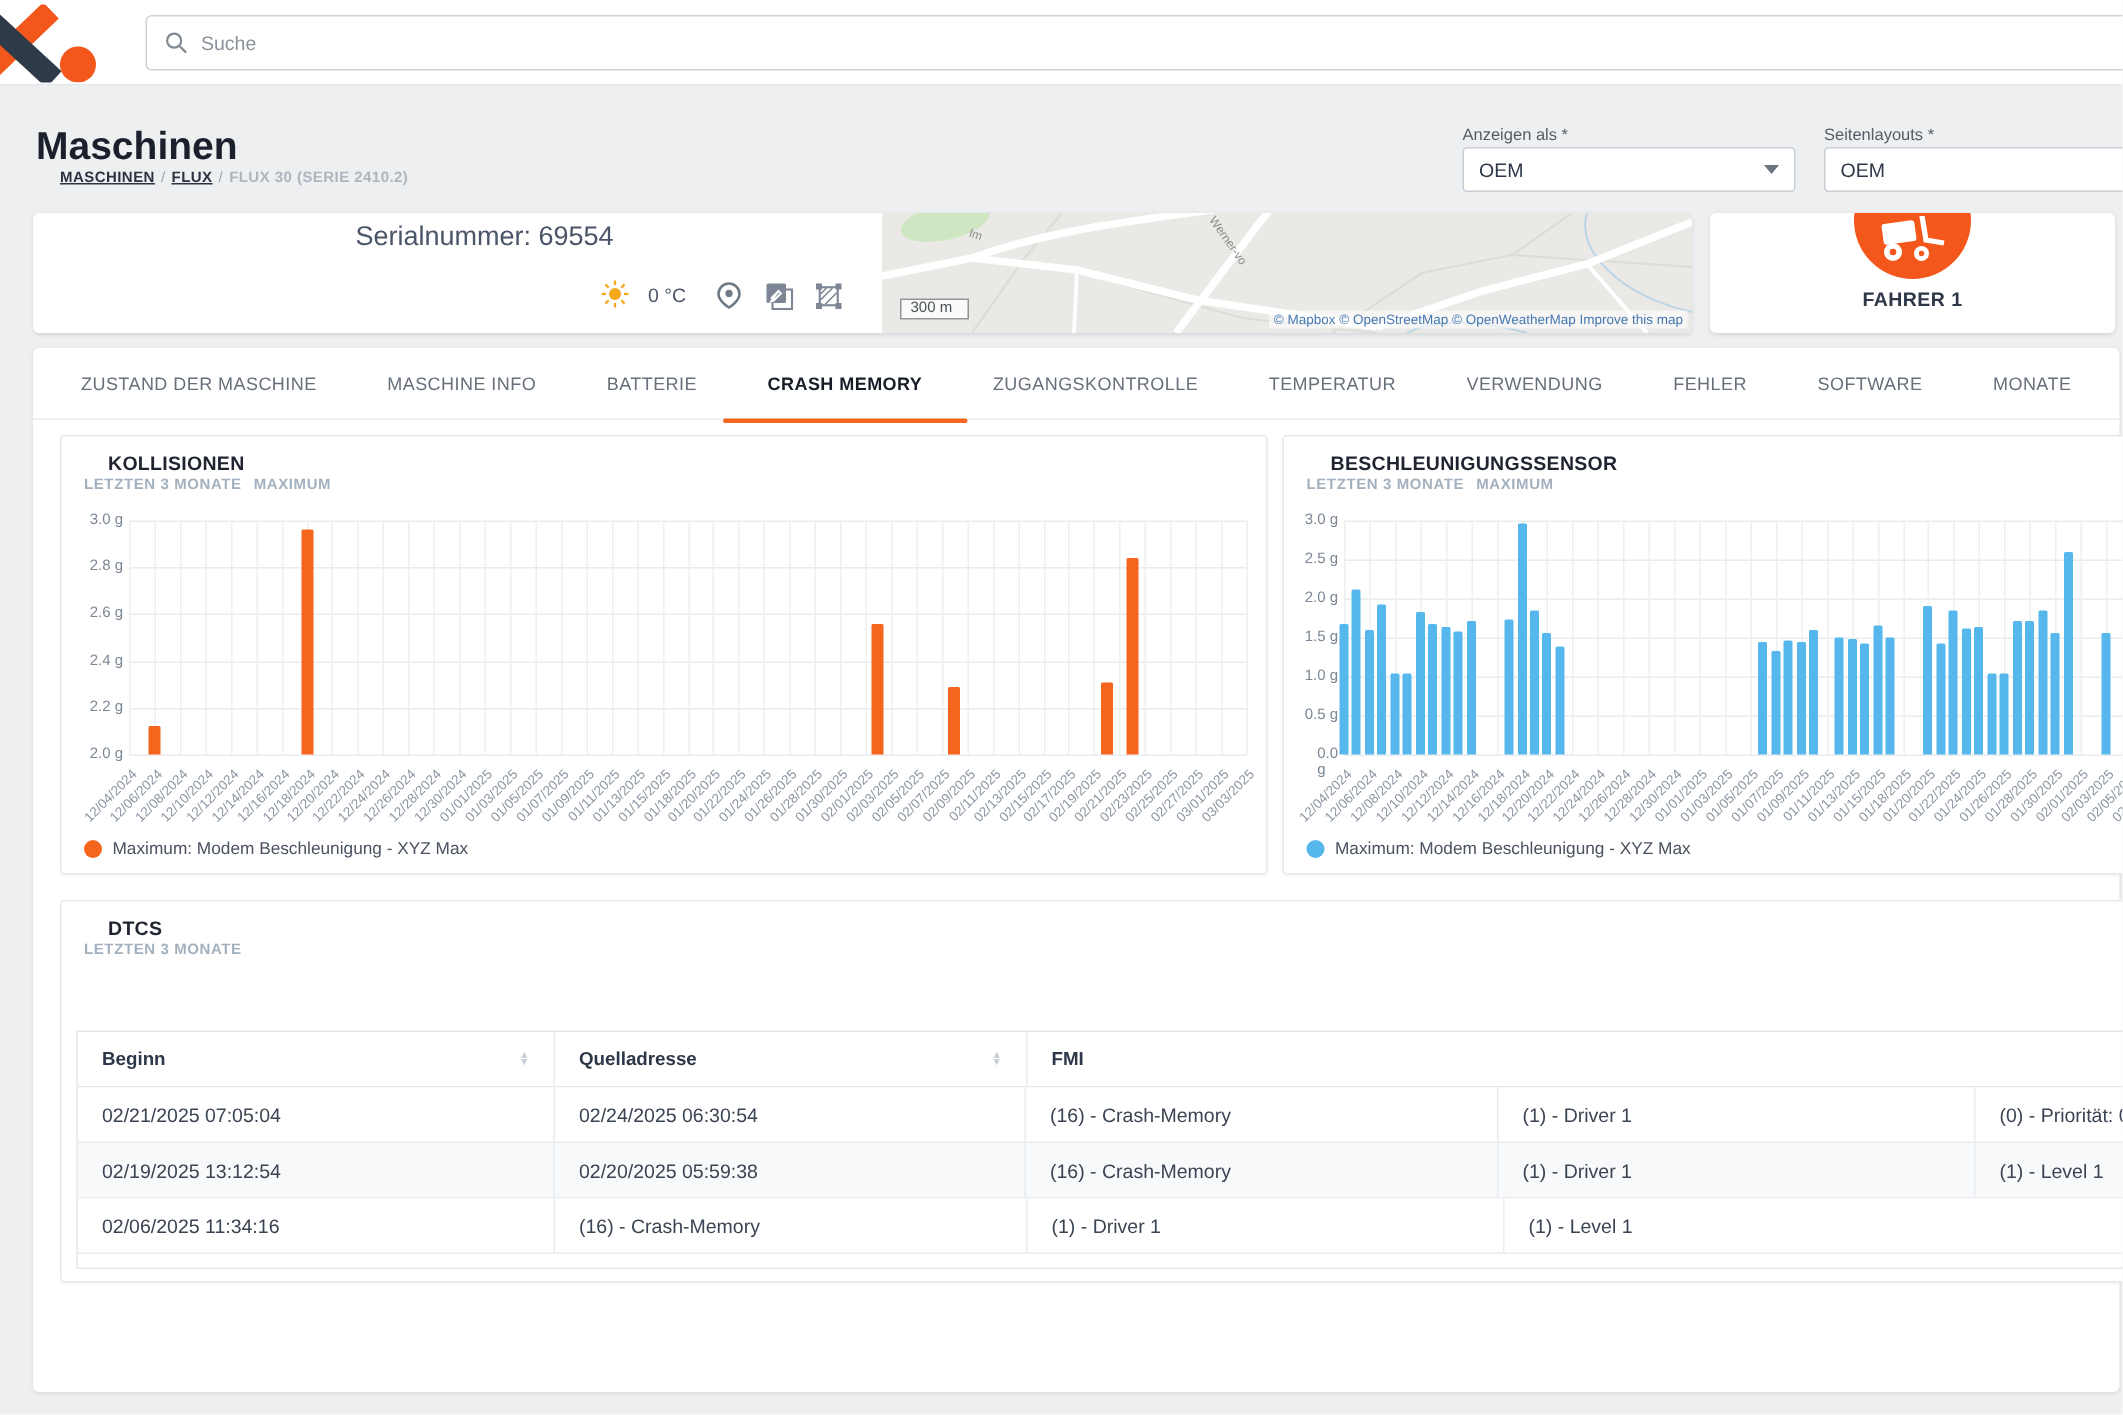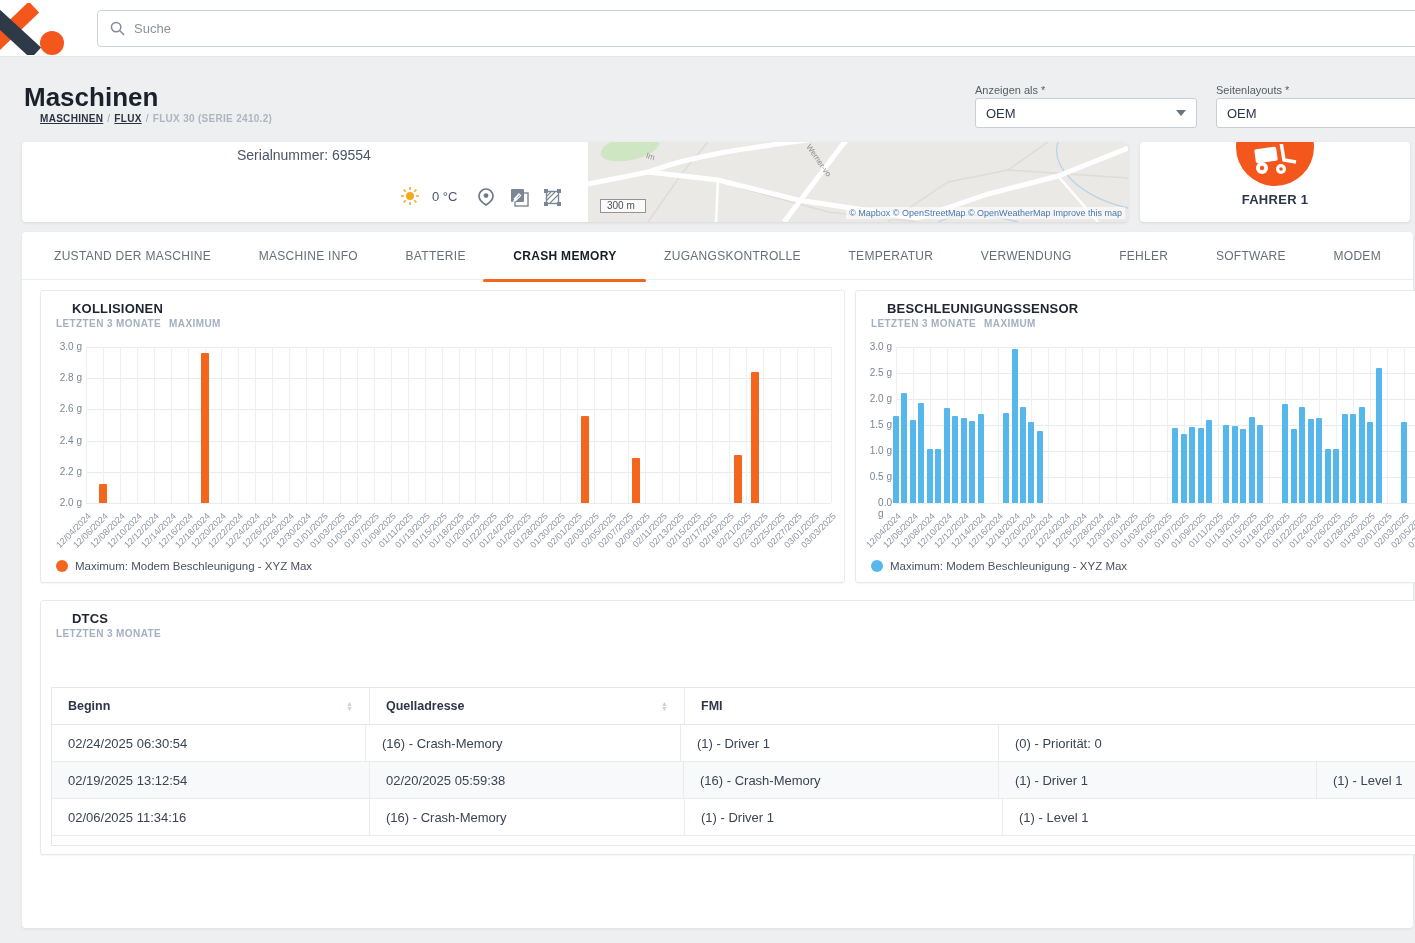--- a/index.html
+++ b/index.html
@@ -21,21 +21,21 @@
   .breadcrumb .bc-link { color:#2d3240; text-decoration:underline; cursor:pointer; }
   .breadcrumb .bc-sep { font-weight:normal; margin:0 4px; }
   .breadcrumb .bc-current { color:#aeb5bf; }
   .sel-label { position:absolute; font-size:11px; color:#555d66; }
   .selbox { position:absolute; height:30px; background:#fff; border:1px solid #c9ced6; border-radius:3px; display:flex; align-items:center; justify-content:space-between; padding:0 10px; font-size:13px; color:#2d3748; cursor:pointer; }
   .caret { width:0; height:0; border-left:5px solid transparent; border-right:5px solid transparent; border-top:6px solid #6b7280; }
 
   
   .card { background:#fff; border-radius:4px; box-shadow:0 1px 3px rgba(0,0,0,.10); }
   .machine-card { position:absolute; left:22px; top:142px; width:1106px; height:80px; overflow:hidden; }
-  .serial { position:absolute; left:215px; top:5px; font-size:14px; color:#4a5568; }
+  .serial { position:absolute; left:215px; top:5px; font-size:18px; color:#4a5568; }
   .wx { position:absolute; top:44px; display:flex; align-items:center; }
   .wx-temp { font-size:13px; color:#4a5568; }
   .map { position:absolute; left:566px; top:0; width:540px; height:80px; background:#eae9e6; overflow:hidden; cursor:grab; }
   .map-scale { position:absolute; left:12px; bottom:9px; border:1px solid #8f9499; background:rgba(255,255,255,.75); font-size:10px; color:#4b5258; padding:0 10px 1px 6px; }
   .map-attr { position:absolute; right:3px; bottom:3px; font-size:9px; color:#4579b2; background:rgba(255,255,255,.6); padding:1px 3px; white-space:nowrap; }
   .street { position:absolute; font-size:8px; color:#8d8d8a; white-space:nowrap; }
 
   .driver-card { position:absolute; left:1140px; top:142px; width:270px; height:80px; overflow:hidden; text-align:center; cursor:pointer; }
   .driver-circle { position:absolute; left:96px; top:-34px; width:78px; height:78px; border-radius:50%; background:#f4571c; }
   .driver-name { position:absolute; left:0; right:0; top:50px; font-size:13px; font-weight:bold; color:#2d3748; letter-spacing:.3px; }
@@ -203,21 +203,21 @@
   <div class="tabs" id="tabs">
       <div class="tab">ZUSTAND DER MASCHINE</div>
       <div class="tab">MASCHINE INFO</div>
       <div class="tab">BATTERIE</div>
       <div class="tab active">CRASH MEMORY</div>
       <div class="tab">ZUGANGSKONTROLLE</div>
       <div class="tab">TEMPERATUR</div>
       <div class="tab">VERWENDUNG</div>
       <div class="tab">FEHLER</div>
       <div class="tab">SOFTWARE</div>
-      <div class="tab">MODEM</div>
+      <div class="tab">MONATE</div>
     </div>
 
   <div class="chart-card" style="left:18px; width:805px;">
     <div class="c-title">KOLLISIONEN</div>
     <div class="c-sub">
       <span>LETZTEN 3 MONATE</span><span>MAXIMUM</span>
     </div>
     <div class="ylabels" style="left:5px;">
         <div class="ylab" style="top: -6px;">3.0 g</div>
         <div class="ylab" style="top: 25.2px;">2.8 g</div>
@@ -490,20 +490,21 @@
             <span class="sorticon">
               <span>▲</span>
               <span>▼</span>
             </span>
           </div>
           <div class="tcell h" style="width: 135px; flex: 1 0 auto;">
             <span>FMI</span>
           </div>
         </div>
         <div class="trow">
+          <div class="tcell" style="width: 318px; flex: 0 0 auto;">02/21/2025 07:05:04</div>
           <div class="tcell" style="width: 314px; flex: 0 0 auto;">02/24/2025 06:30:54</div>
           <div class="tcell" style="width: 315px; flex: 0 0 auto;">(16) - Crash-Memory</div>
           <div class="tcell" style="width: 318px; flex: 0 0 auto;">(1) - Driver 1</div>
           <div class="tcell" style="width: 135px; flex: 1 0 auto;">(0) - Priorität: 0</div>
         </div>
         <div class="trow stripe">
           <div class="tcell" style="width: 318px; flex: 0 0 auto;">02/19/2025 13:12:54</div>
           <div class="tcell" style="width: 314px; flex: 0 0 auto;">02/20/2025 05:59:38</div>
           <div class="tcell" style="width: 315px; flex: 0 0 auto;">(16) - Crash-Memory</div>
           <div class="tcell" style="width: 318px; flex: 0 0 auto;">(1) - Driver 1</div>

